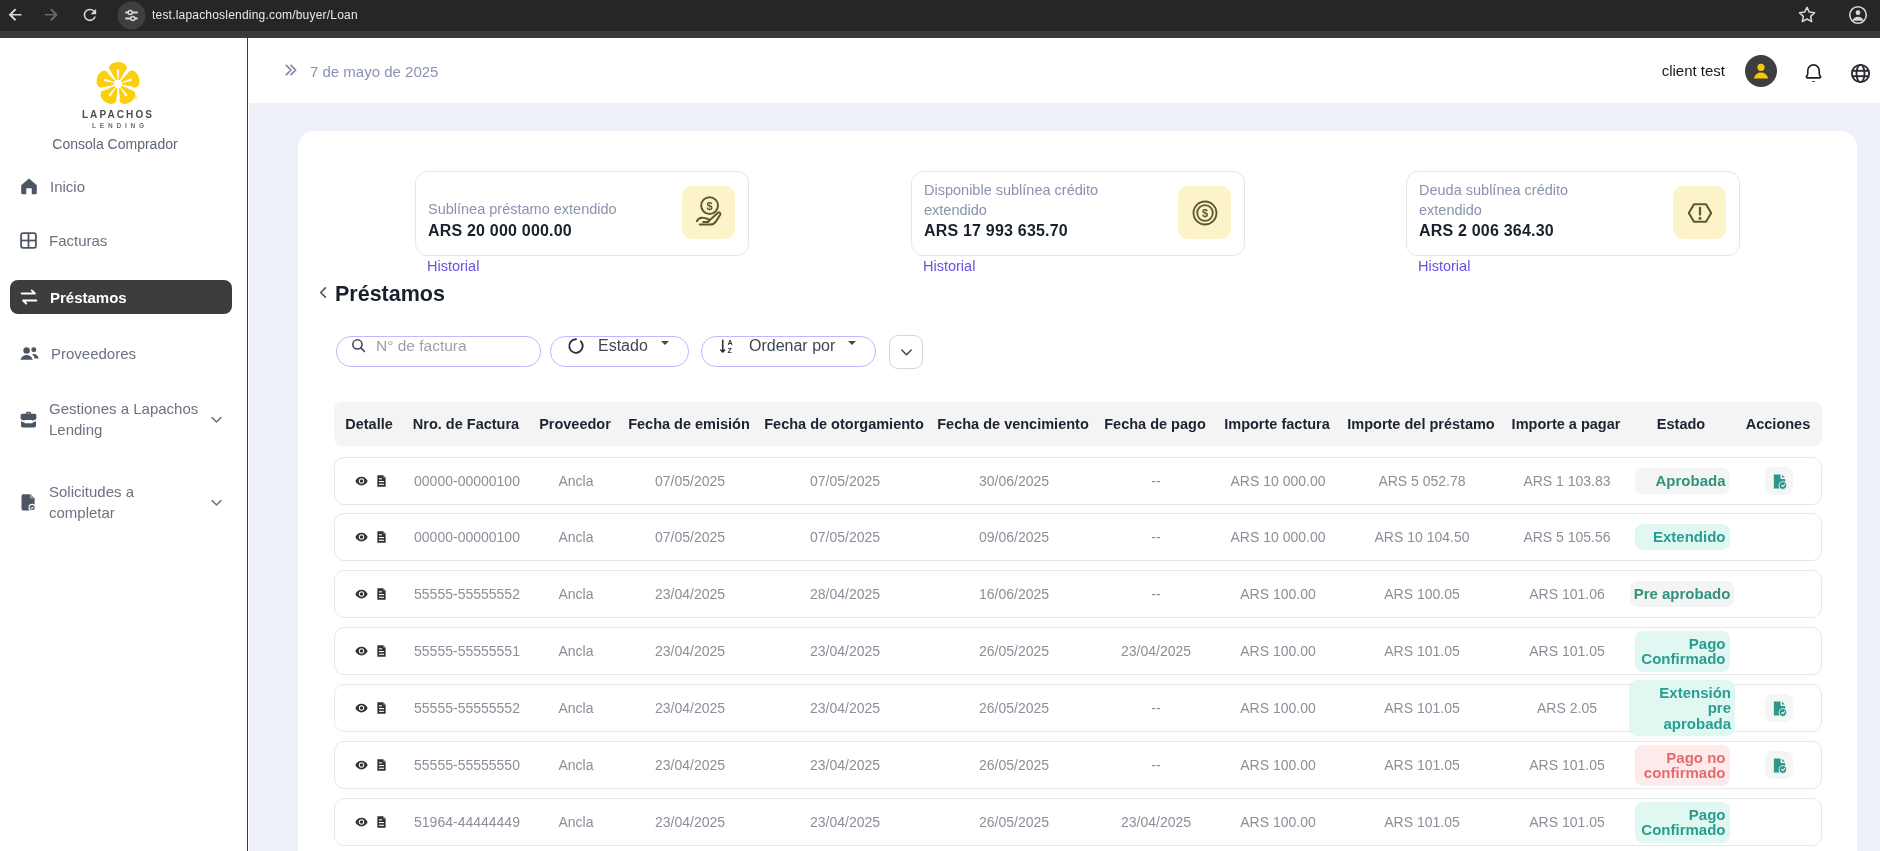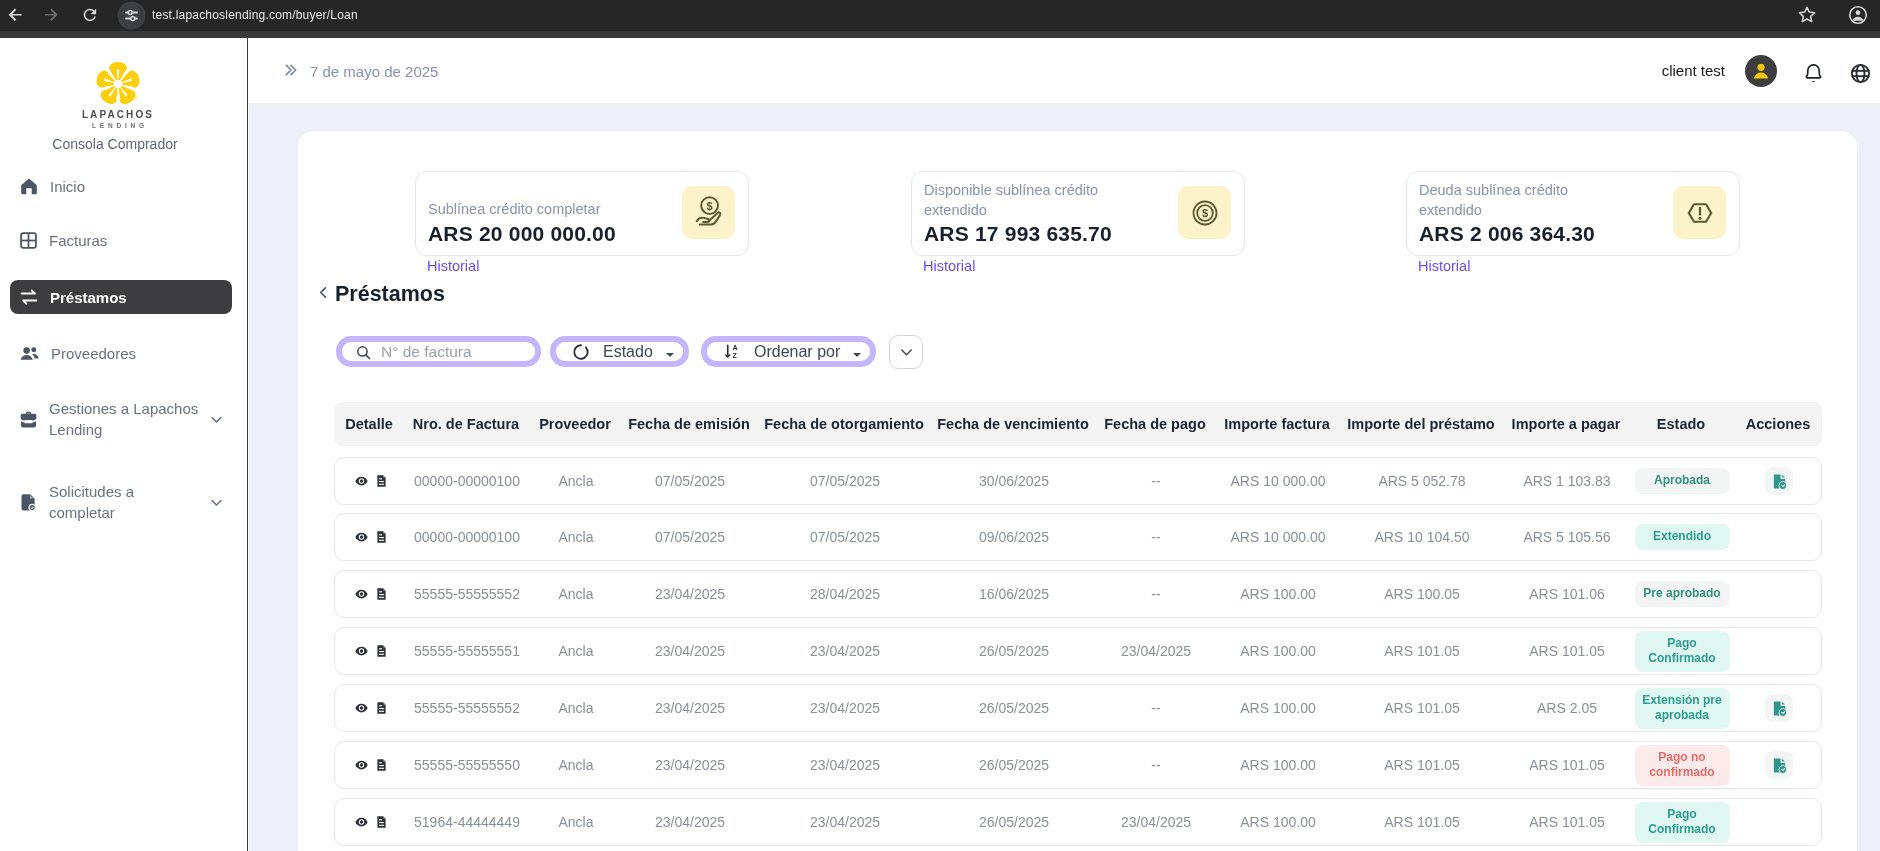--- a/index.html
+++ b/index.html
@@ -25,35 +25,35 @@
 #dchev { position:absolute; left:283px; top:62px; }
 #hdate { position:absolute; left:310px; top:63px; font-size:15px; color:#8a91b4;text-align:right; }
 #huser { position:absolute; left:1525px; top:62px; width:200px; text-align:right; font-size:15px; color:#16181c; }
 #avatar { position:absolute; left:1745px; top:55px; width:32px; height:32px; border-radius:50%; background:#3e3e40; }
 
 #bg { position:absolute; left:249px; top:103px; width:1631px; height:748px; background:#edf0f6; }
 #panel { position:absolute; left:298px; top:131px; width:1559px; height:720px; background:#fff; border-radius:16px 16px 0 0; }
 
 .card { position:absolute; top:171px; width:334px; height:85px; background:#fff; border:1px solid #e4e6ea; border-radius:12px; }
 .ctitle { position:absolute; left:12px; font-size:14.5px; color:#8a93ae; line-height:20px; }
-.camount { position:absolute; left:12px; font-size:21px; font-weight:bold; color:#18202c; letter-spacing:0.2px; }
+.camount { position:absolute; left:12px; font-size:16px; font-weight:bold; color:#18202c; letter-spacing:0.2px; }
 .cicon { position:absolute; right:13px; top:14px; width:53px; height:53px; background:#fdf3cb; border-radius:10px; display:flex; align-items:center; justify-content:center; }
 .hist { position:absolute; top:258px; font-size:14.5px; color:#6e4fe0; }
 
 #ph { position:absolute; left:335px; top:282px; font-size:21.5px; font-weight:bold; color:#18202c; }
 #phchev { position:absolute; left:316px; top:285px; }
 
-.pill { position:absolute; top:336px; height:31px; border:6px solid #c4b5fd; border-radius:15px; background:#fff; display:flex; align-items:flex-end; }
+.pill { position:absolute; top:336px; height:31px; border:1px solid #c4b5fd; border-radius:15px; background:#fff; display:flex; align-items:flex-start; }
 #fsquare { position:absolute; left:889px; top:335px; width:34px; height:34px; border:1px solid #d2d6dc; border-radius:9px; display:flex; align-items:center; justify-content:center; }
 
 #thead { position:absolute; left:334px; top:402px; width:1488px; height:44px; background:#f4f4f5; border-radius:8px; display:flex; align-items:center; font-size:14.5px; font-weight:bold; color:#1b2430; }
 .trow { position:absolute; left:334px; width:1488px; height:48px; background:#fff; border:1px solid #e5e7ea; border-radius:10px; display:flex; align-items:center; font-size:14px; color:#8a9099; }
 .c { text-align:center; flex:0 0 auto; }
 .c1{width:70px;} .c2{width:124px;} .c3{width:94px;} .c4{width:134px;} .c5{width:176px;} .c6{width:162px;} .c7{width:122px;} .c8{width:122px;} .c9{width:166px;} .c10{width:124px;} .c11{width:106px;} .c12{width:88px;}
-.badge { display:inline-block; border-radius:8px; font-size:12px; font-weight:bold; padding:5px 4px; min-width:95px; line-height:15.5px; }
+.badge { display:inline-block; border-radius:8px; font-size:15px; font-weight:bold; padding:5px 4px; min-width:95px; line-height:15.5px;text-align:right; }
 .b-gray { background:#f2f5f3; color:#33917c; }
 .b-mint { background:#e0f7f2; color:#2a9d8f; }
 .b-red { background:#fdebec; color:#e66c6c; }
 .icons2 { display:flex; align-items:center; justify-content:center; gap:7px; }
 </style>
 </head>
 <body>
 
 <div id="chrome"></div>
 <div id="chromestrip"></div>
@@ -220,21 +220,21 @@
       <ellipse cx="12" cy="12" rx="4.2" ry="9"></ellipse>
       <line x1="3" y1="9.2" x2="21" y2="9.2"></line>
       <line x1="3" y1="14.8" x2="21" y2="14.8"></line>
     </g>
   </svg>
 
 <div id="bg"></div>
 <div id="panel"></div>
 
 <div class="card" style="left:415px">
-  <div class="ctitle" style="top:27px">Sublínea crédito completar</div>
+  <div class="ctitle" style="top:27px">Sublínea préstamo extendido</div>
   <div class="camount" style="top:50px">ARS 20 000 000.00</div>
   <div class="cicon">
       <svg width="36" height="36" viewBox="0 0 36 36">
         <g fill="none" stroke="#5c5830" stroke-width="2">
           <circle cx="18.6" cy="10.6" r="8.4"></circle>
           <path d="M5.8 26.2 C7.2 23.4 9.8 22.2 12.8 22.9 L17 24 C18.8 24.5 18.6 26.8 16.6 26.9 L12.2 26.9" stroke-linecap="round" stroke-linejoin="round"></path>
           <path d="M16.6 26.9 L27 17.7 C28.3 16.7 30 18.2 29.2 19.7 L25 26.4 C23.7 28.5 21.6 29.6 19.1 29.6 L8.7 29.6" stroke-linecap="round" stroke-linejoin="round"></path>
         </g>
         <text x="18.6" y="14.6" text-anchor="middle" font-size="11" font-weight="bold" fill="#5c5830" font-family="Liberation Sans">$</text>
       </svg>

